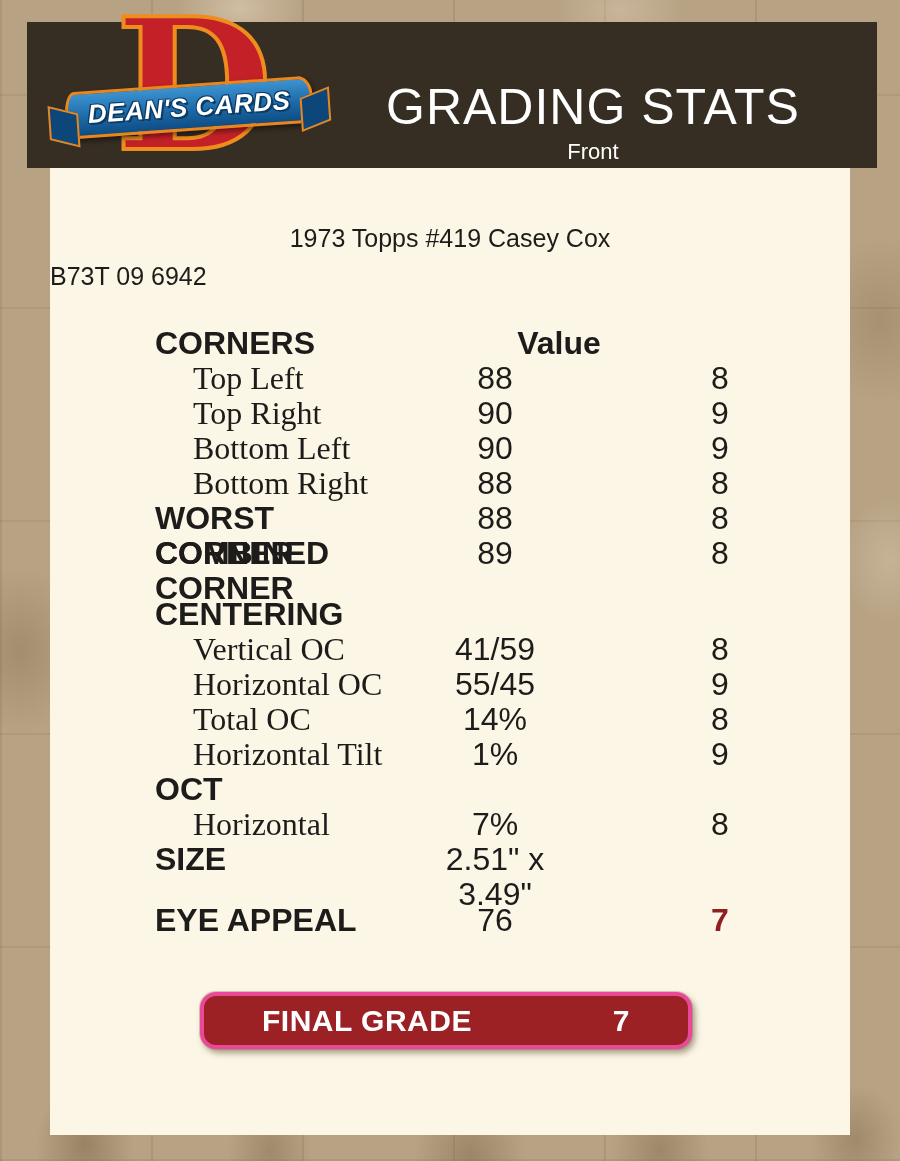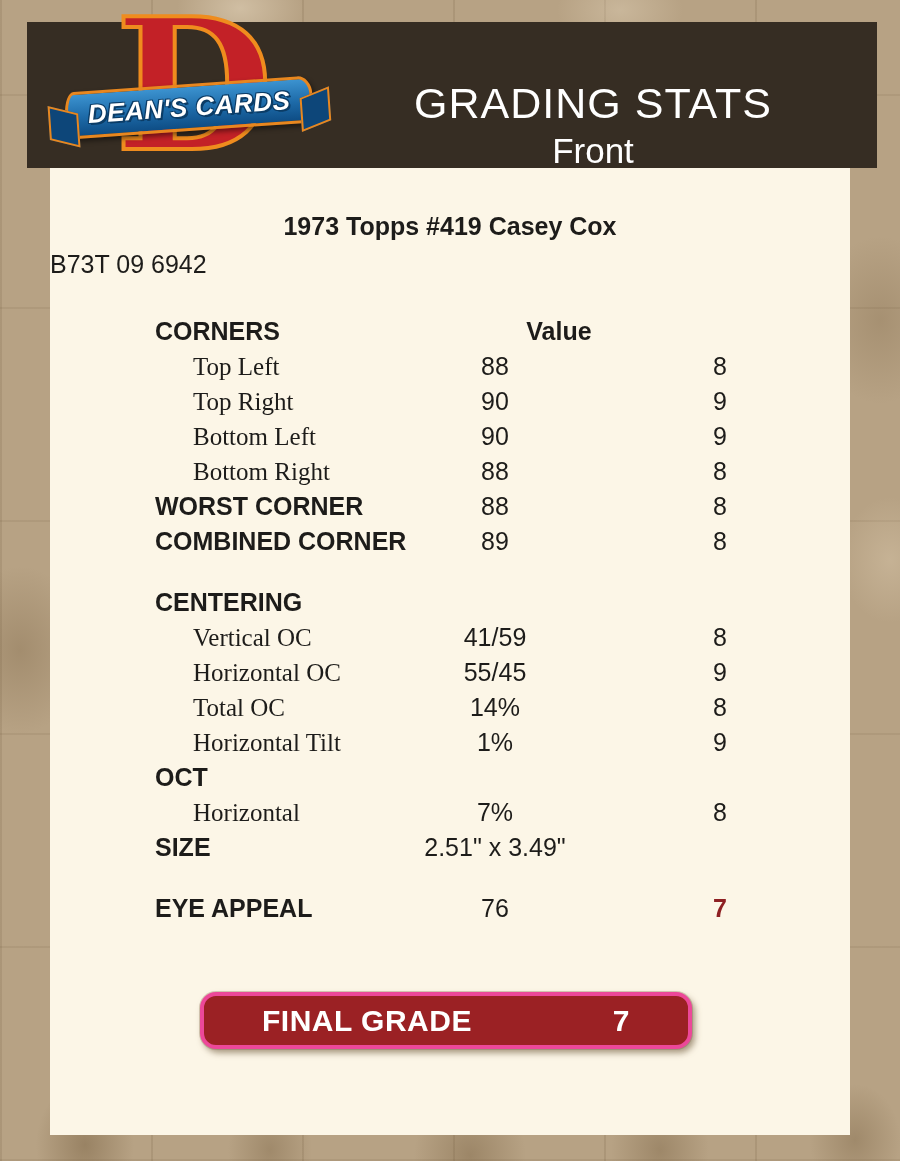--- a/index.html
+++ b/index.html
@@ -44,31 +44,31 @@
     content:""; position:absolute; top:14px; width:26px; height:30px;
     background:#0d4679; border:2px solid #e8871f; z-index:-1; }
   .ribbon::before { left:-20px; transform:skewY(18deg); }
   .ribbon::after  { right:-20px; transform:skewY(-18deg); }
   .ribbon span { font-weight:bold; font-style:italic; font-size:26px;
                  letter-spacing:.5px; color:#fff;
                  text-shadow:2px 2px 0 #0b3c66, -1px -1px 0 #0b3c66,
                              1px -1px 0 #0b3c66, -1px 1px 0 #0b3c66; }
   .hdr-titles { position:absolute; left:290px; right:8px; top:58px; text-align:center;
                 color:#fff; }
-  .hdr-title  { font-size:43px; letter-spacing:1px; line-height:1.1; }
-  .hdr-sub    { font-size:35px; margin-top:4px; }
+  .hdr-title  { font-size:50px; letter-spacing:1px; line-height:1.1; }
+  .hdr-sub    { font-size:22px; margin-top:4px; }
 
   
   .panel { position:absolute; left:50px; top:168px; width:800px; height:967px;
            background:#fcf6e7; color:#1d1c1a; }
-  .card-title { text-align:center; padding-top:44px; font-size:25px; font-weight:bold; }
+  .card-title { text-align:center; padding-top:56px; font-size:25px; font-weight:normal; }
   .card-cert  { text-align:left; margin-top:9px; font-size:25px; }
 
   
-  .tbl { margin:35px 0 0 105px; width:645px; font-size:25px; }
+  .tbl { margin:35px 0 0 105px; width:645px; font-size:32px; }
   .row { display:flex; height:35px; line-height:35px; }
   .c1 { width:265px; text-align:left; }
   .c2 { width:150px; text-align:center; }
   .c3 { width:150px; margin-left:75px; text-align:center; }
   .row.head { font-weight:bold; }
   .row.head .c2 { position:relative; left:64px; }
   .row.bold .c1 { font-weight:bold; }
   .row.sub .c1 { padding-left:38px;font-family:Liberation Serif, serif; }
   .row.gap { margin-top:26px; }
   .row.redmax .c3 { color:#8e2023; font-weight:bold; }

